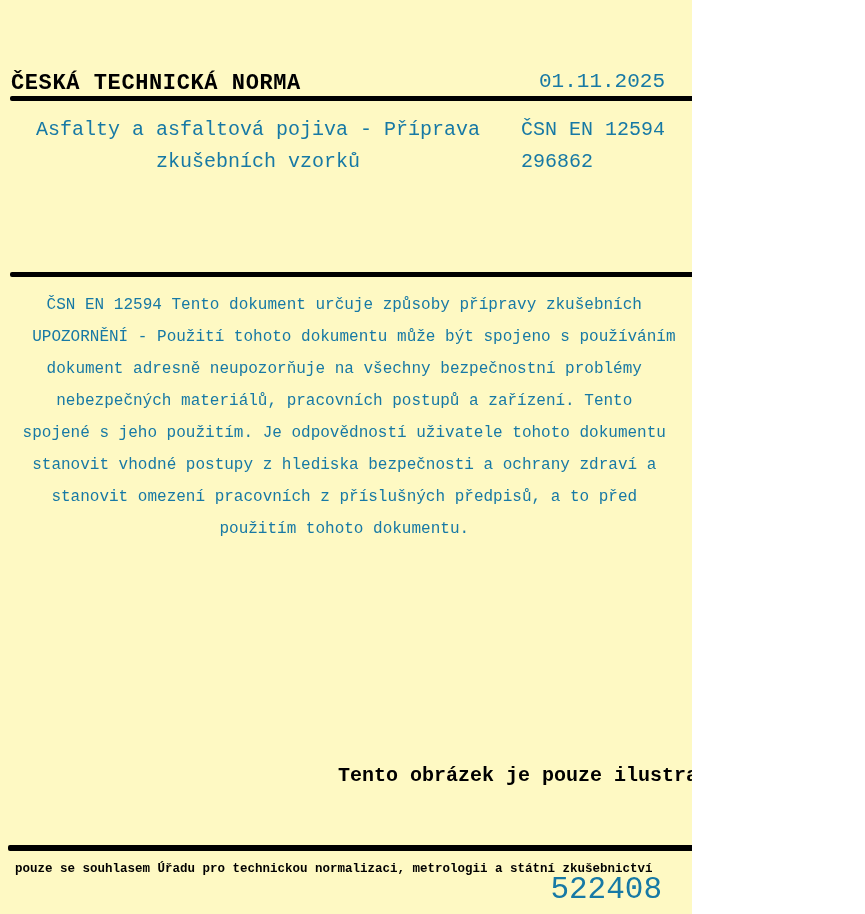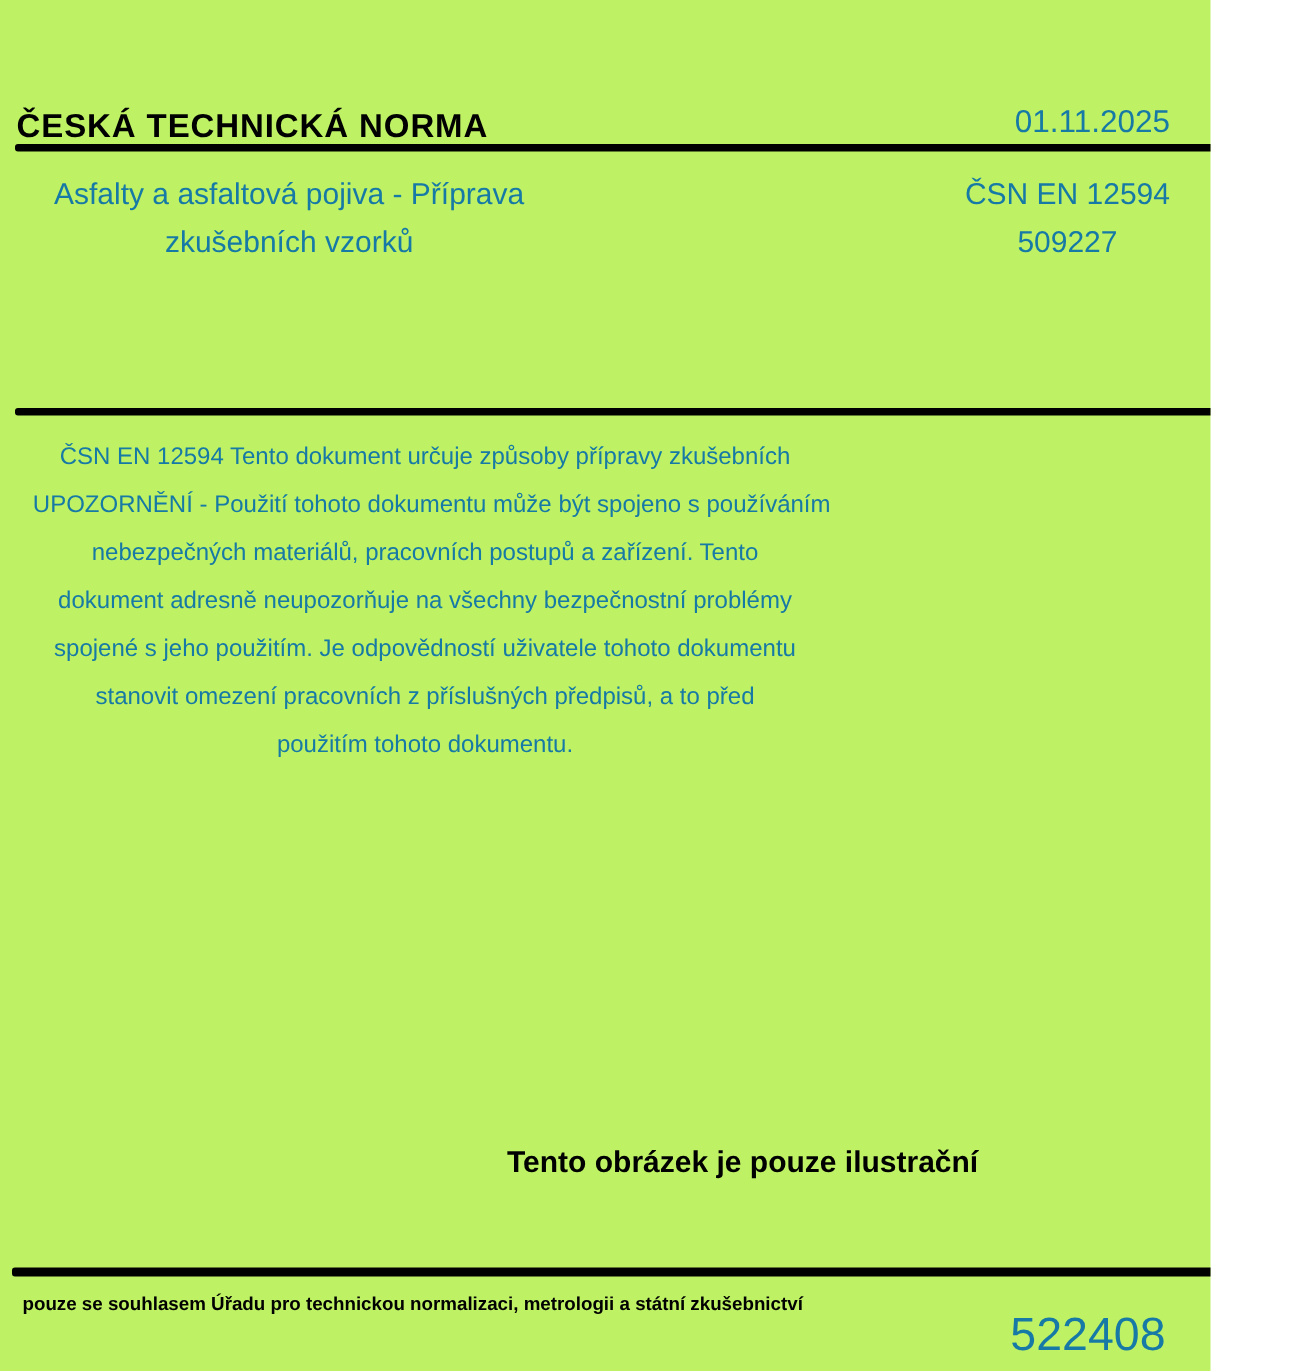--- a/index.html
+++ b/index.html
@@ -2,24 +2,24 @@
 <html><head>
 <meta charset="utf-8">
 <style>
   html, body {
     margin: 0;
     padding: 0;
     background: #ffffff;
   }
   #page {
     position: relative;
-    width: 807px;
+    width: 692px;
     height: 914px;
-    background: #bef264;
-    font-family: Liberation Sans, sans-serif;
+    background: #fef9c3;
+    font-family: Liberation Mono, monospace;
     color: #000000;
     overflow: hidden;
   }
   .accent { color: #1779a5; text-align: center; }
 
   .rule {
     position: absolute;
     background: #000000;
     border-radius: 2px;
   }
@@ -47,21 +47,21 @@
     left: 14px; top: 114px;
     font-size: 20px;
     line-height: 32px;
     margin-left: 22px;
   }
   #subject-right {
     position: absolute;
     right: 27px; top: 114px;
     font-size: 20px;
     line-height: 32px;
-    text-align: center;
+    text-align: left;
   }
 
   #abstract {
     position: absolute;
     left: 13px; top: 289px;
     font-size: 16px;
     line-height: 32px;
   }
   .abstract-line { white-space: pre; }
 
@@ -99,31 +99,32 @@
 
   <div id="rule-header" class="rule"></div>
 
   <div id="subject-left" class="accent">
     <div>Asfalty a asfaltová pojiva - Příprava</div>
     <div>zkušebních vzorků</div>
   </div>
 
   <div id="subject-right" class="accent">
     <div>ČSN EN 12594</div>
-    <div>509227</div>
+    <div>296862</div>
   </div>
 
   <div id="rule-body" class="rule"></div>
 
   <div id="abstract" class="accent">
     <div class="abstract-line">ČSN EN 12594 Tento dokument určuje způsoby přípravy zkušebních</div>
     <div class="abstract-line">  UPOZORNĚNÍ - Použití tohoto dokumentu může být spojeno s používáním</div>
+    <div class="abstract-line">dokument adresně neupozorňuje na všechny bezpečnostní problémy</div>
     <div class="abstract-line">nebezpečných materiálů, pracovních postupů a zařízení. Tento</div>
-    <div class="abstract-line">dokument adresně neupozorňuje na všechny bezpečnostní problémy</div>
     <div class="abstract-line">spojené s jeho použitím. Je odpovědností uživatele tohoto dokumentu</div>
+    <div class="abstract-line">stanovit vhodné postupy z hlediska bezpečnosti a ochrany zdraví a</div>
     <div class="abstract-line">stanovit omezení pracovních z příslušných předpisů, a to před</div>
     <div class="abstract-line">použitím tohoto dokumentu.</div>
   </div>
 
   <div id="notice">Tento obrázek je pouze ilustrační</div>
 
   <div id="rule-footer" class="rule"></div>
 
   <div id="footer-legal">
     <div>pouze se souhlasem Úřadu pro technickou normalizaci, metrologii a státní zkušebnictví</div>

